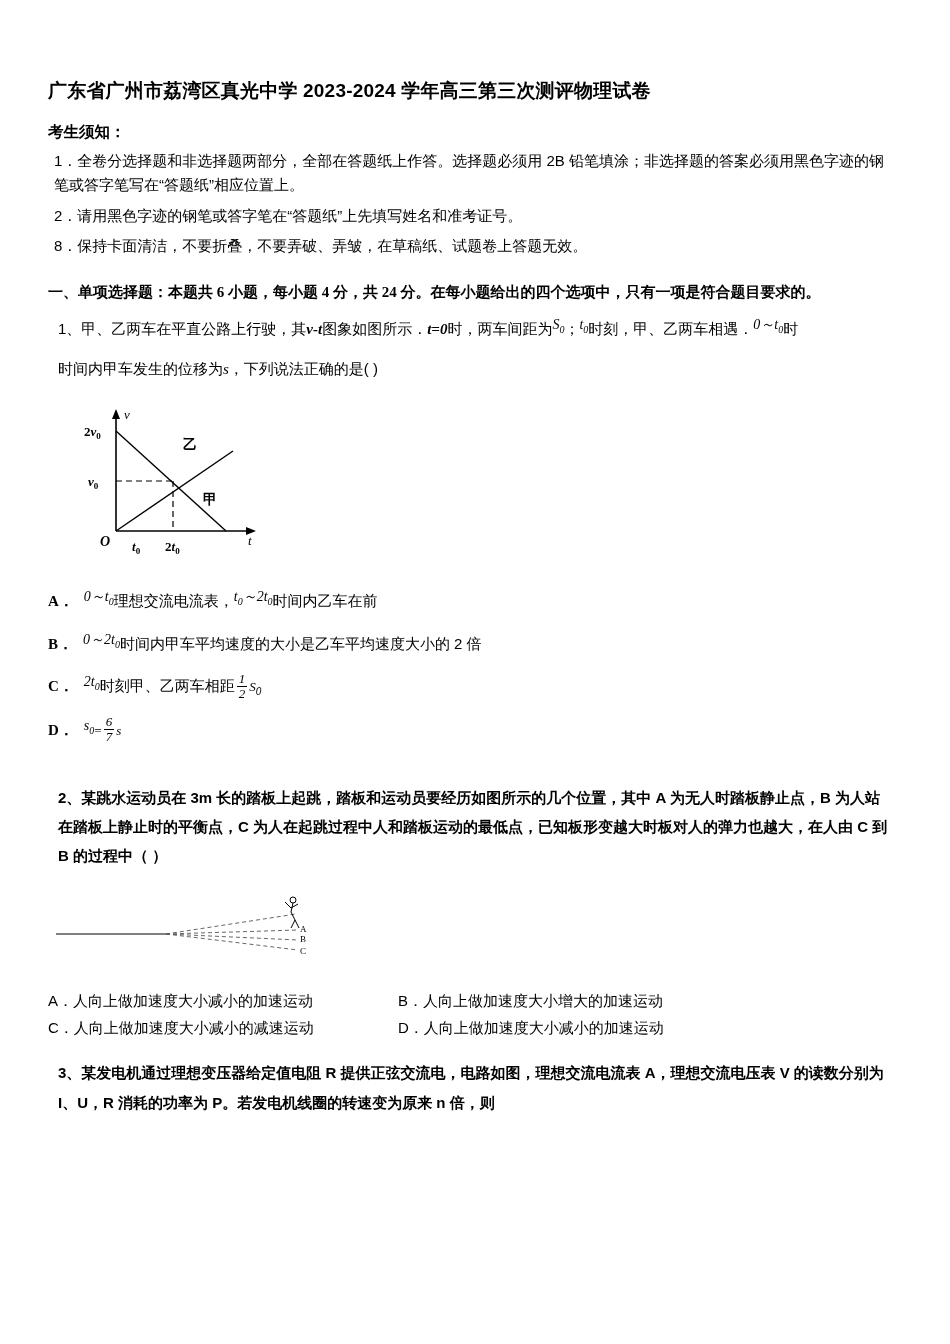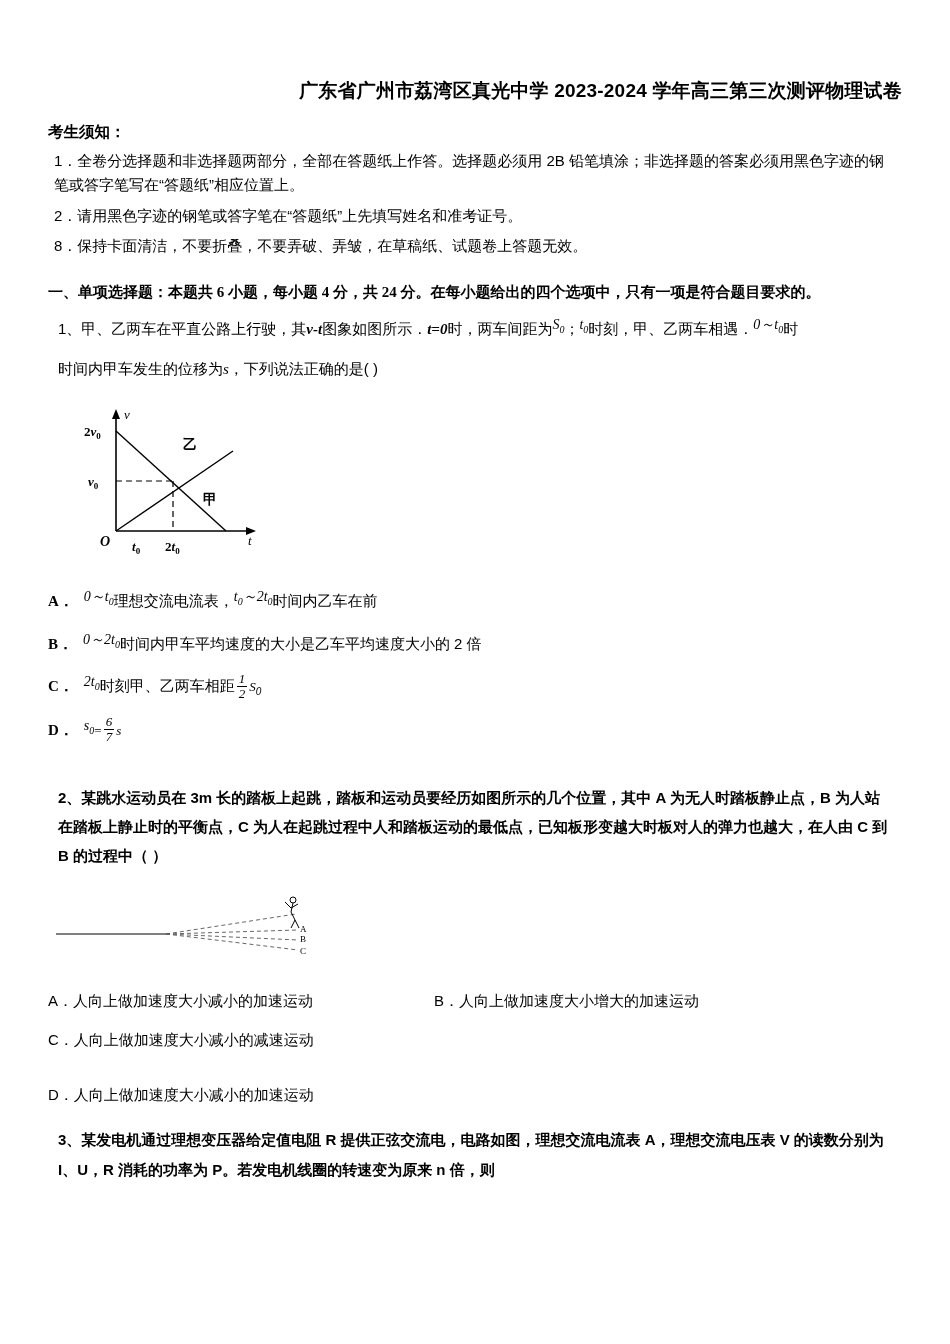--- a/index.html
+++ b/index.html
@@ -17,21 +17,21 @@
     position: relative;
     width: 950px;
     min-height: 1344px;
     padding: 0;
     box-sizing: border-box;
   }
   .inner {
     padding: 78px 48px 30px 48px;
   }
   .doc-title {
-    text-align: right;
+    text-align: left;
     font-size: 19px;
     font-weight: bold;
     letter-spacing: 0.2px;
     margin: 0 0 18px 0;
     font-family: "Liberation Sans", sans-serif;
   }
   .notice-head {
     font-size: 15.5px;
     font-weight: bold;
     margin: 0 0 6px 0;
@@ -104,21 +104,20 @@
   .frac .num { display: block; padding: 0 2px; }
   .frac .den { display: block; border-top: 1px solid #000; padding: 0 2px; }
   .fig {
     margin: 14px 0 6px 0;
   }
   .two-col-opts {
     display: flex;
     font-size: 15px;
     font-family: "Liberation Sans", sans-serif;
     margin-top: 14px;
-    gap: 36px;
   }
   .two-col-opts > div { display: flex; align-items: baseline; }
   .two-col-opts .c1 { width: 350px; }
   .bold { font-weight: bold; }
   .q3 { margin-top: 20px; }
 </style>
 </head>
 <body>
 
 <div class="page">
@@ -218,21 +217,21 @@
       </div>
 
       <div class="two-col-opts">
         <div class="c1">
           <span>A．人向上做加速度大小减小的加速运动</span>
         </div>
         <div>
           <span>B．人向上做加速度大小增大的加速运动</span>
         </div>
       </div>
-      <div class="two-col-opts" style="margin-top:20px;flex-direction:column;">
+      <div class="two-col-opts" style="margin-top:8px;">
         <div class="c1">
           <span>C．人向上做加速度大小减小的减速运动</span>
         </div>
         <div>
           <span>D．人向上做加速度大小减小的加速运动</span>
         </div>
       </div>
     </div>
 
     <div class="q-block q3">

